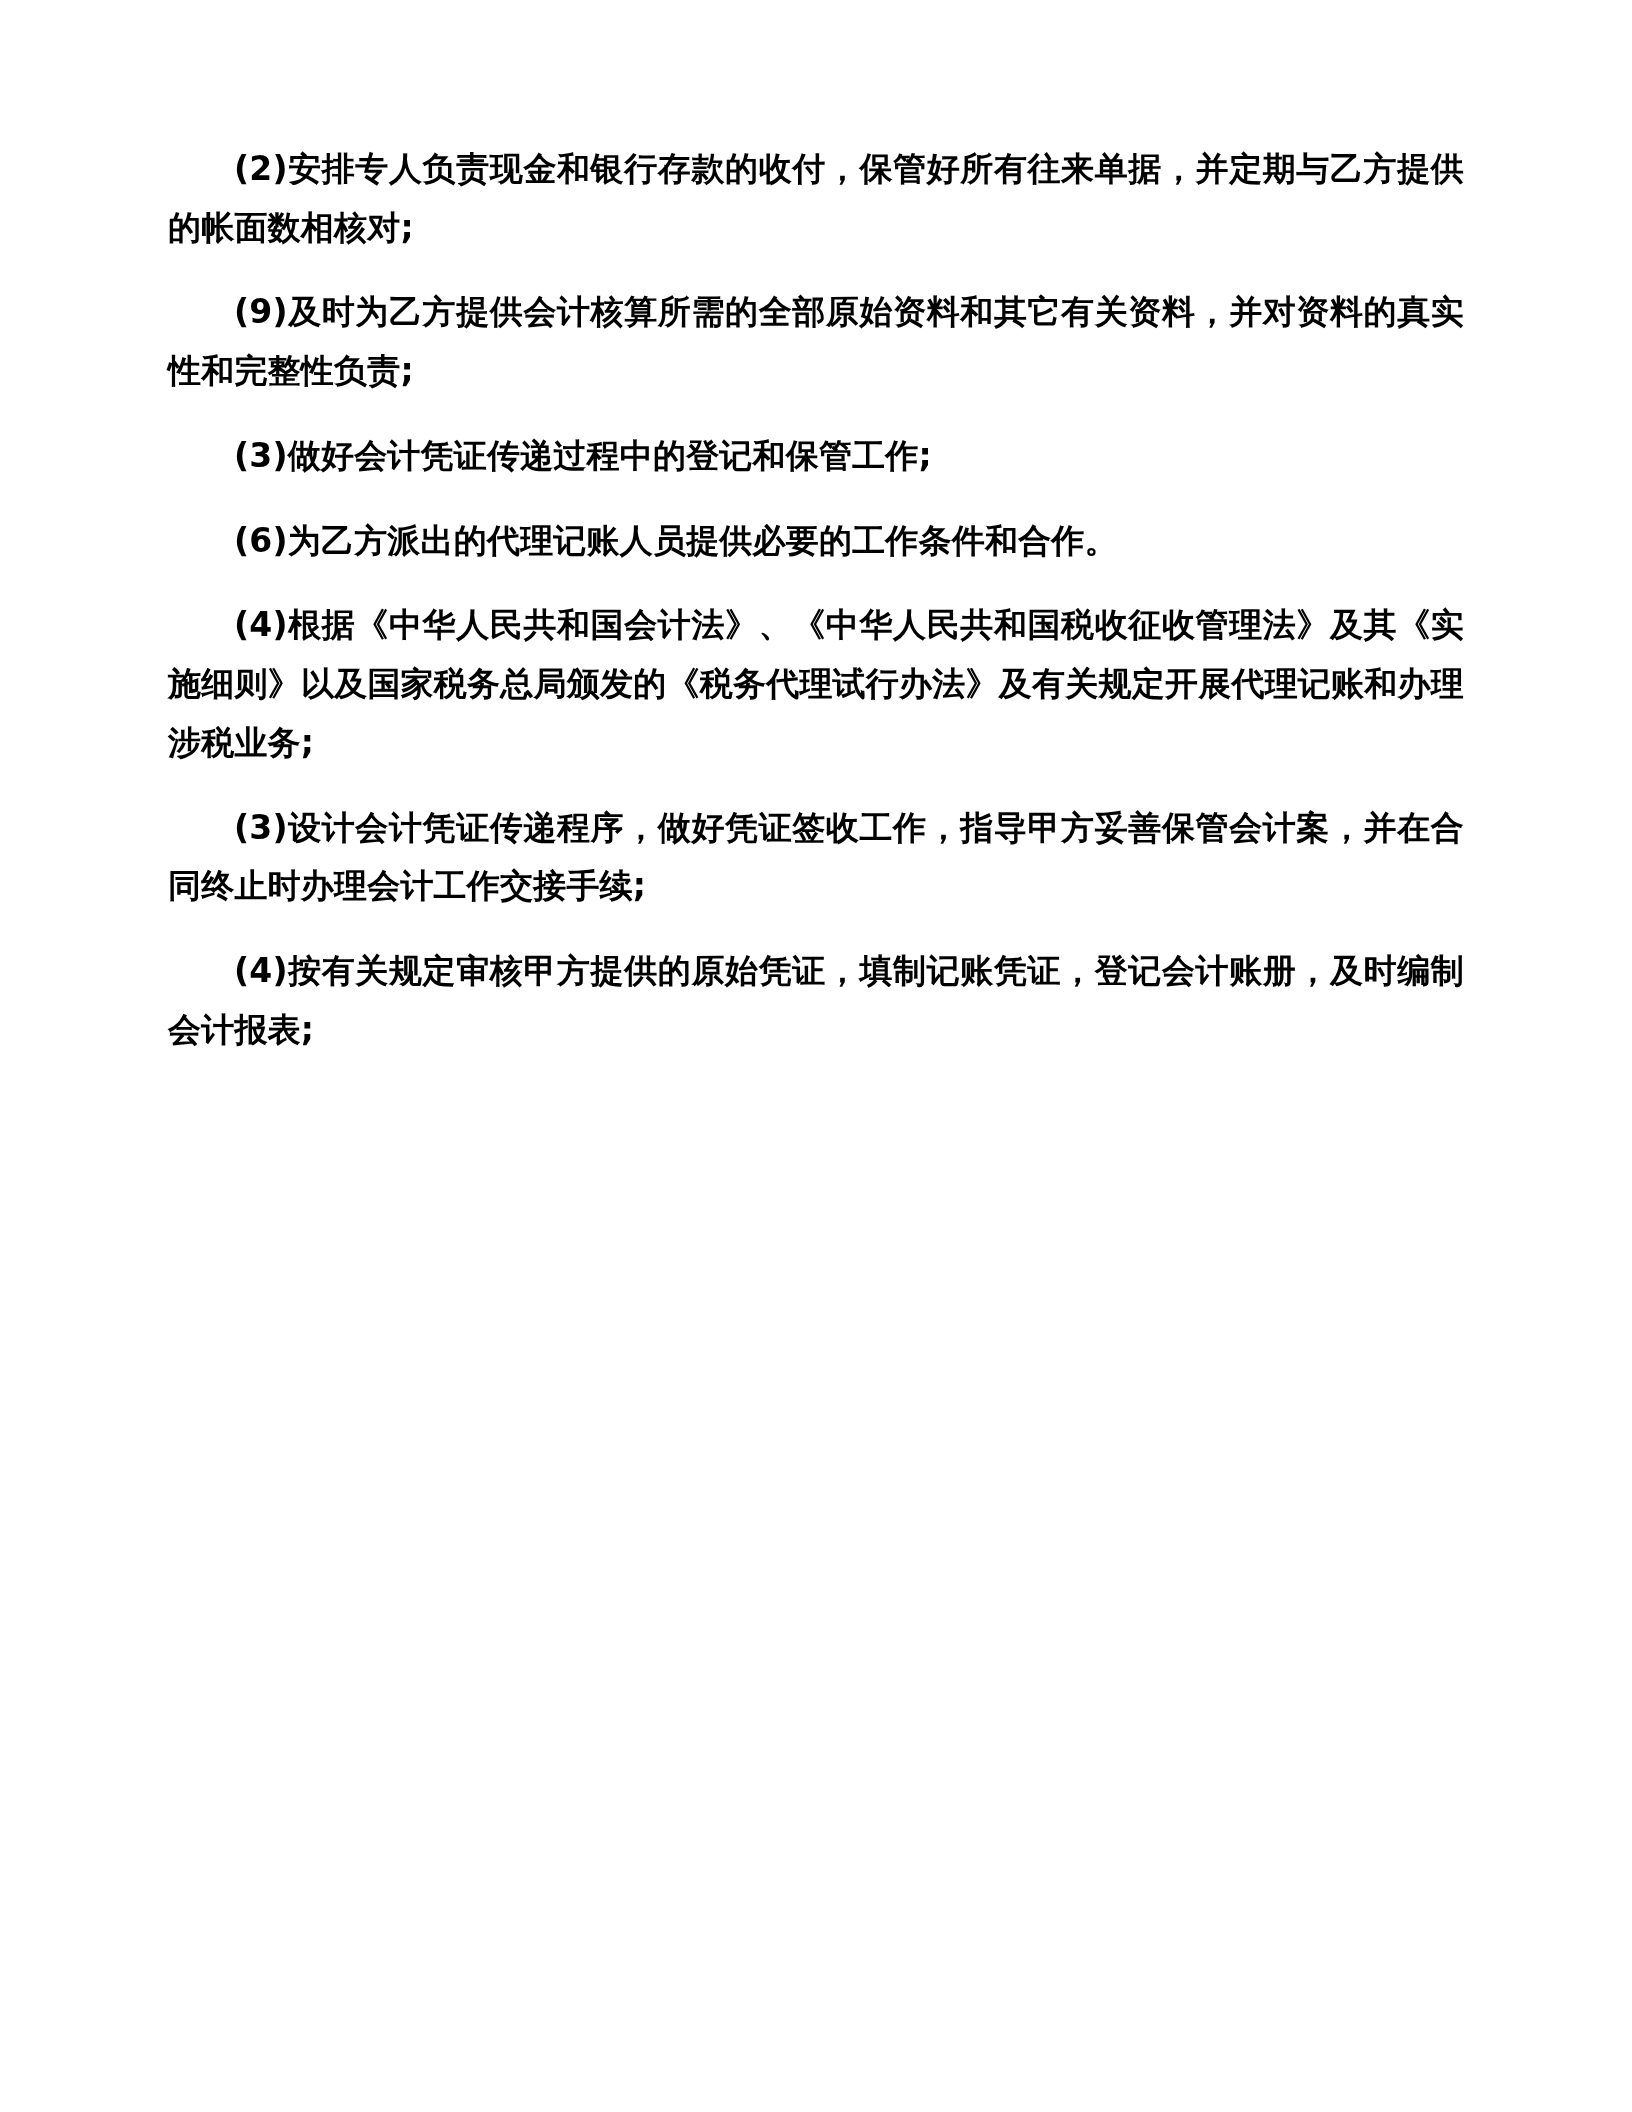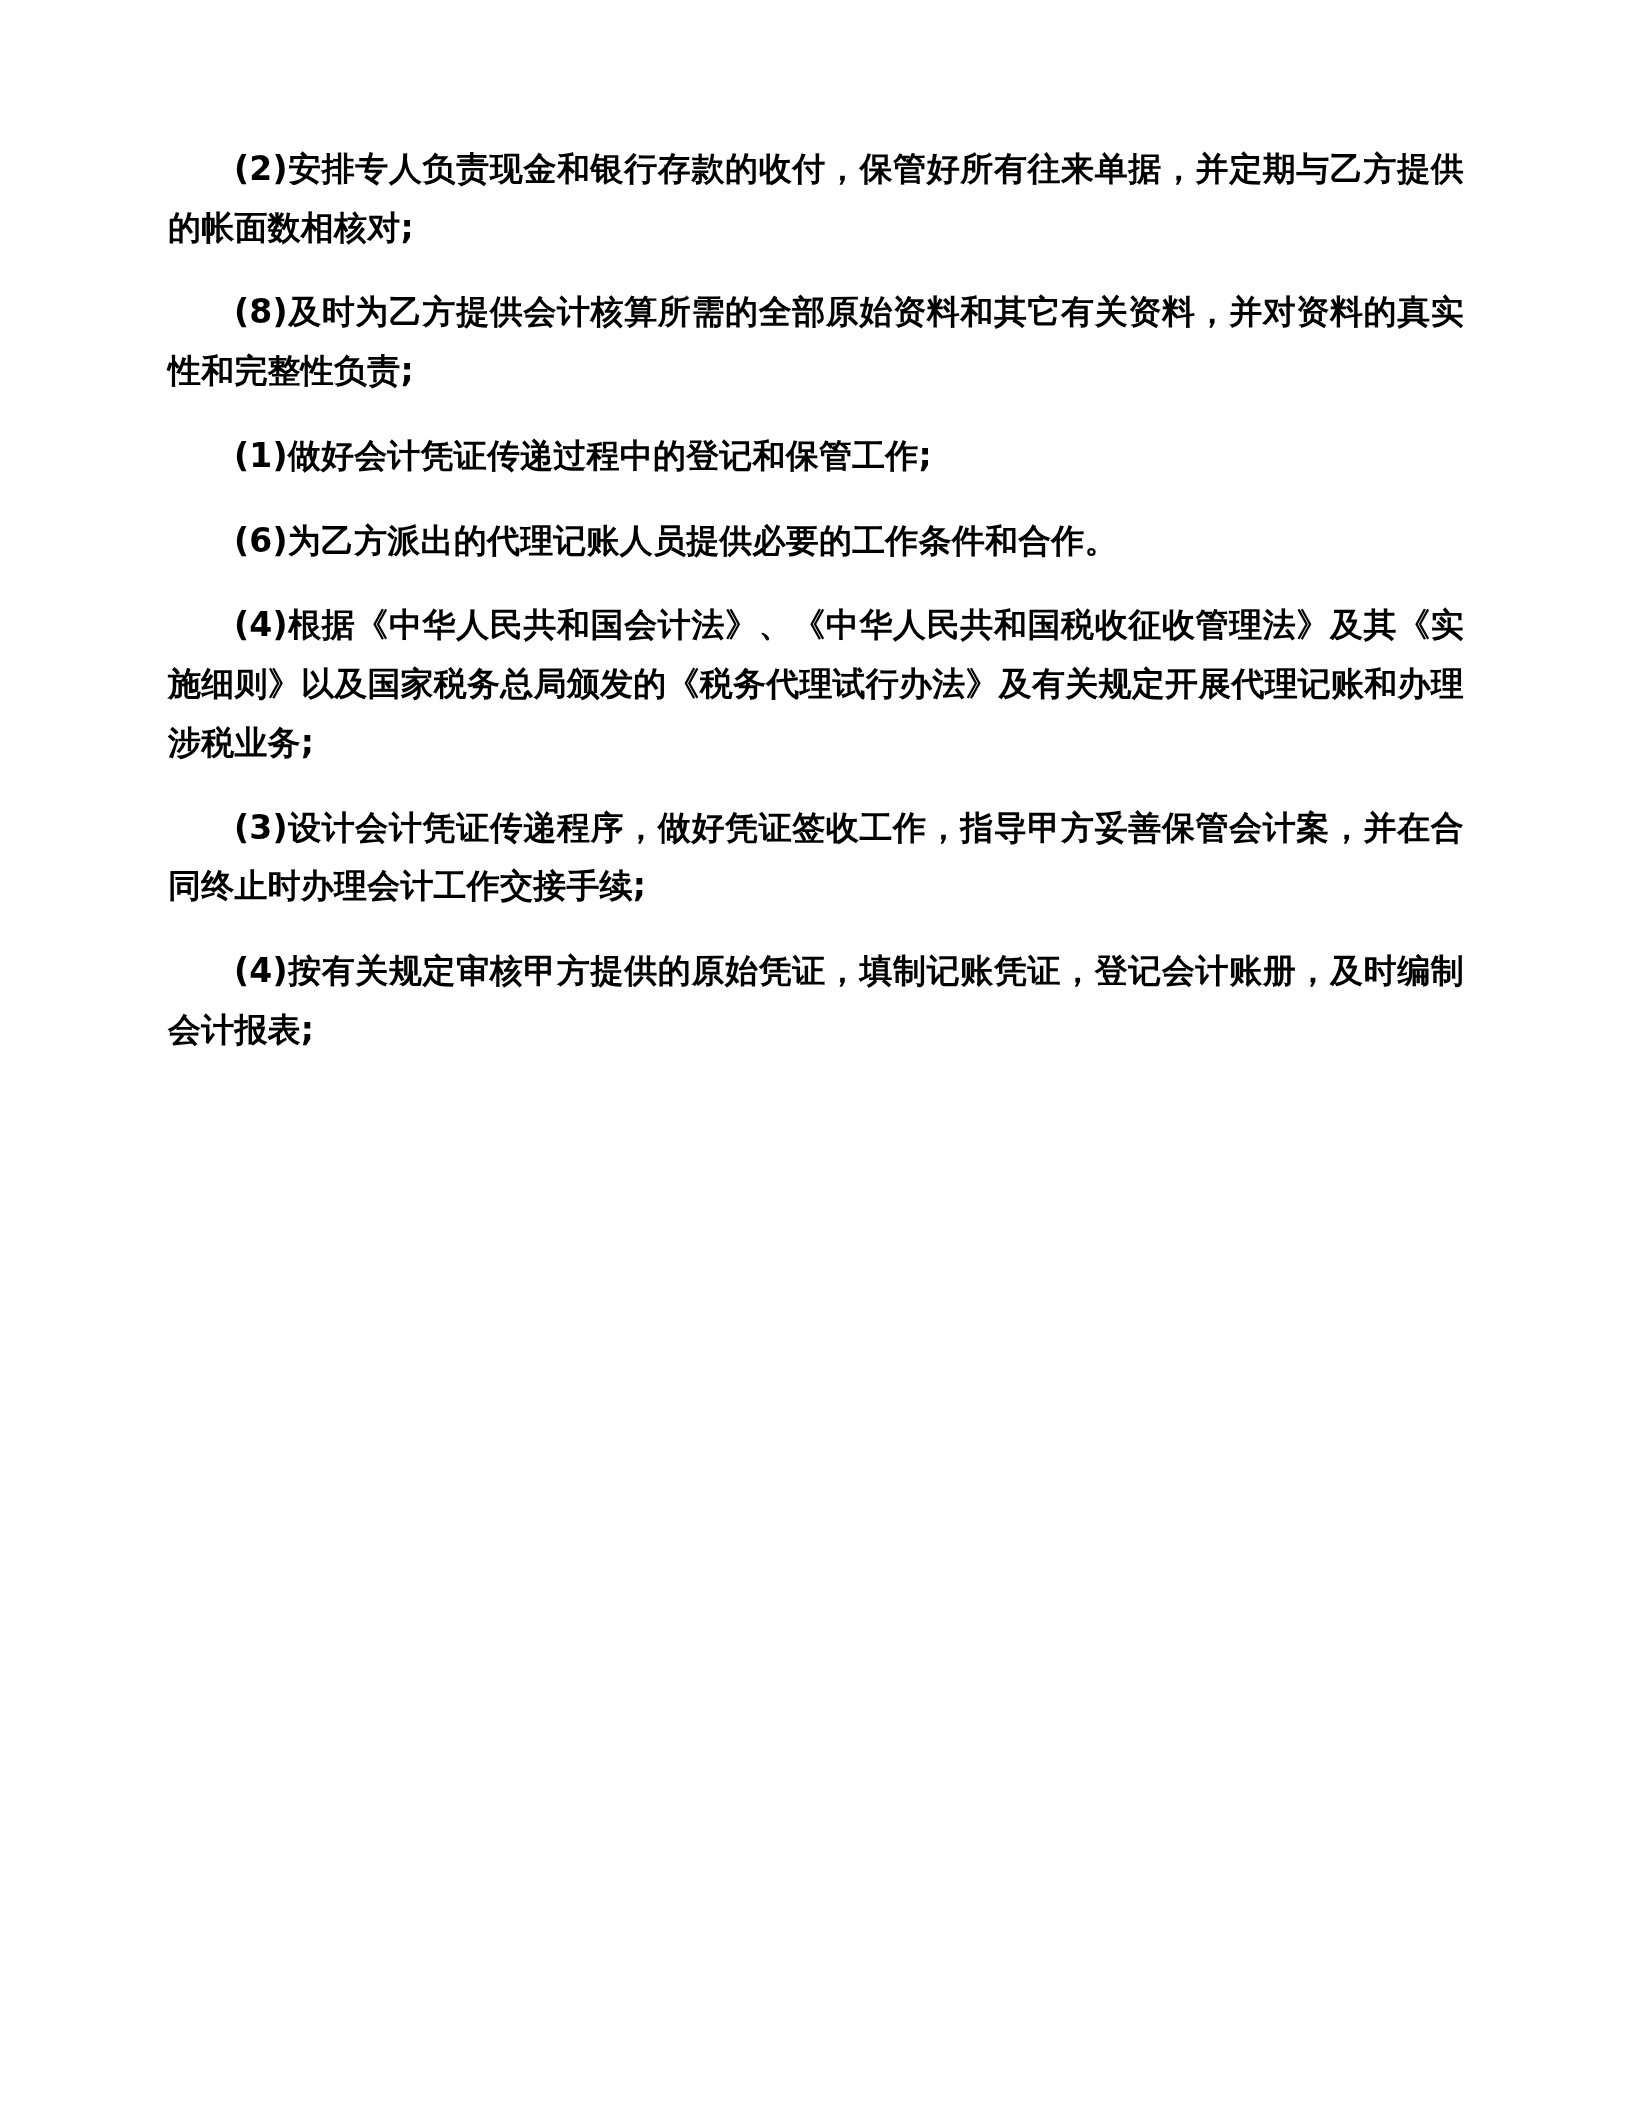--- a/index.html
+++ b/index.html
@@ -40,20 +40,20 @@
   .para.tight {
     margin-bottom: 26px;
   }
 </style>
 </head>
 <body>
 
 <div class="page">
   <div class="doc-body">
     <p class="para">(2)安排专人负责现金和银行存款的收付，保管好所有往来单据，并定期与乙方提供的帐面数相核对;</p>
-    <p class="para">(8)及时为乙方提供会计核算所需的全部原始资料和其它有关资料，并对资料的真实性和完整性负责;</p>
-    <p class="para tight">(1)做好会计凭证传递过程中的登记和保管工作;</p>
+    <p class="para">(9)及时为乙方提供会计核算所需的全部原始资料和其它有关资料，并对资料的真实性和完整性负责;</p>
+    <p class="para tight">(3)做好会计凭证传递过程中的登记和保管工作;</p>
     <p class="para tight">(6)为乙方派出的代理记账人员提供必要的工作条件和合作。</p>
     <p class="para">(4)根据《中华人民共和国会计法》、《中华人民共和国税收征收管理法》及其《实施细则》以及国家税务总局颁发的《税务代理试行办法》及有关规定开展代理记账和办理涉税业务;</p>
     <p class="para">(3)设计会计凭证传递程序，做好凭证签收工作，指导甲方妥善保管会计案，并在合同终止时办理会计工作交接手续;</p>
     <p class="para">(4)按有关规定审核甲方提供的原始凭证，填制记账凭证，登记会计账册，及时编制会计报表;</p>
   </div>
 </div>
 
 </body></html>

